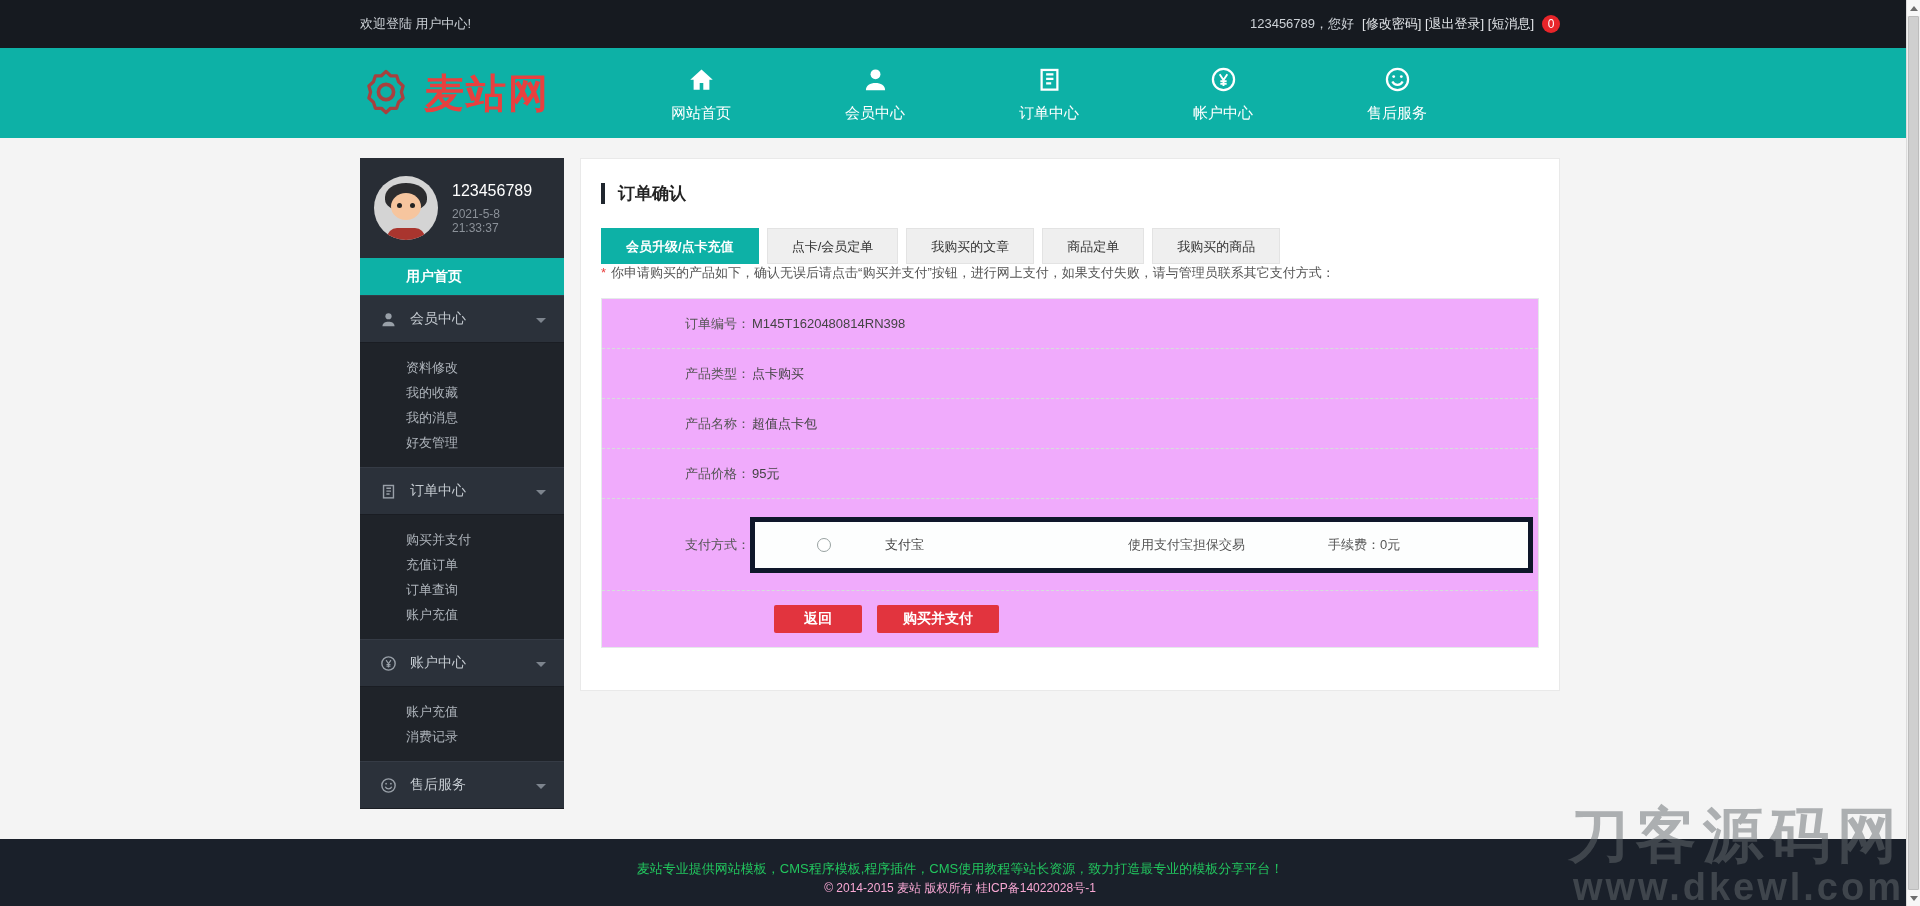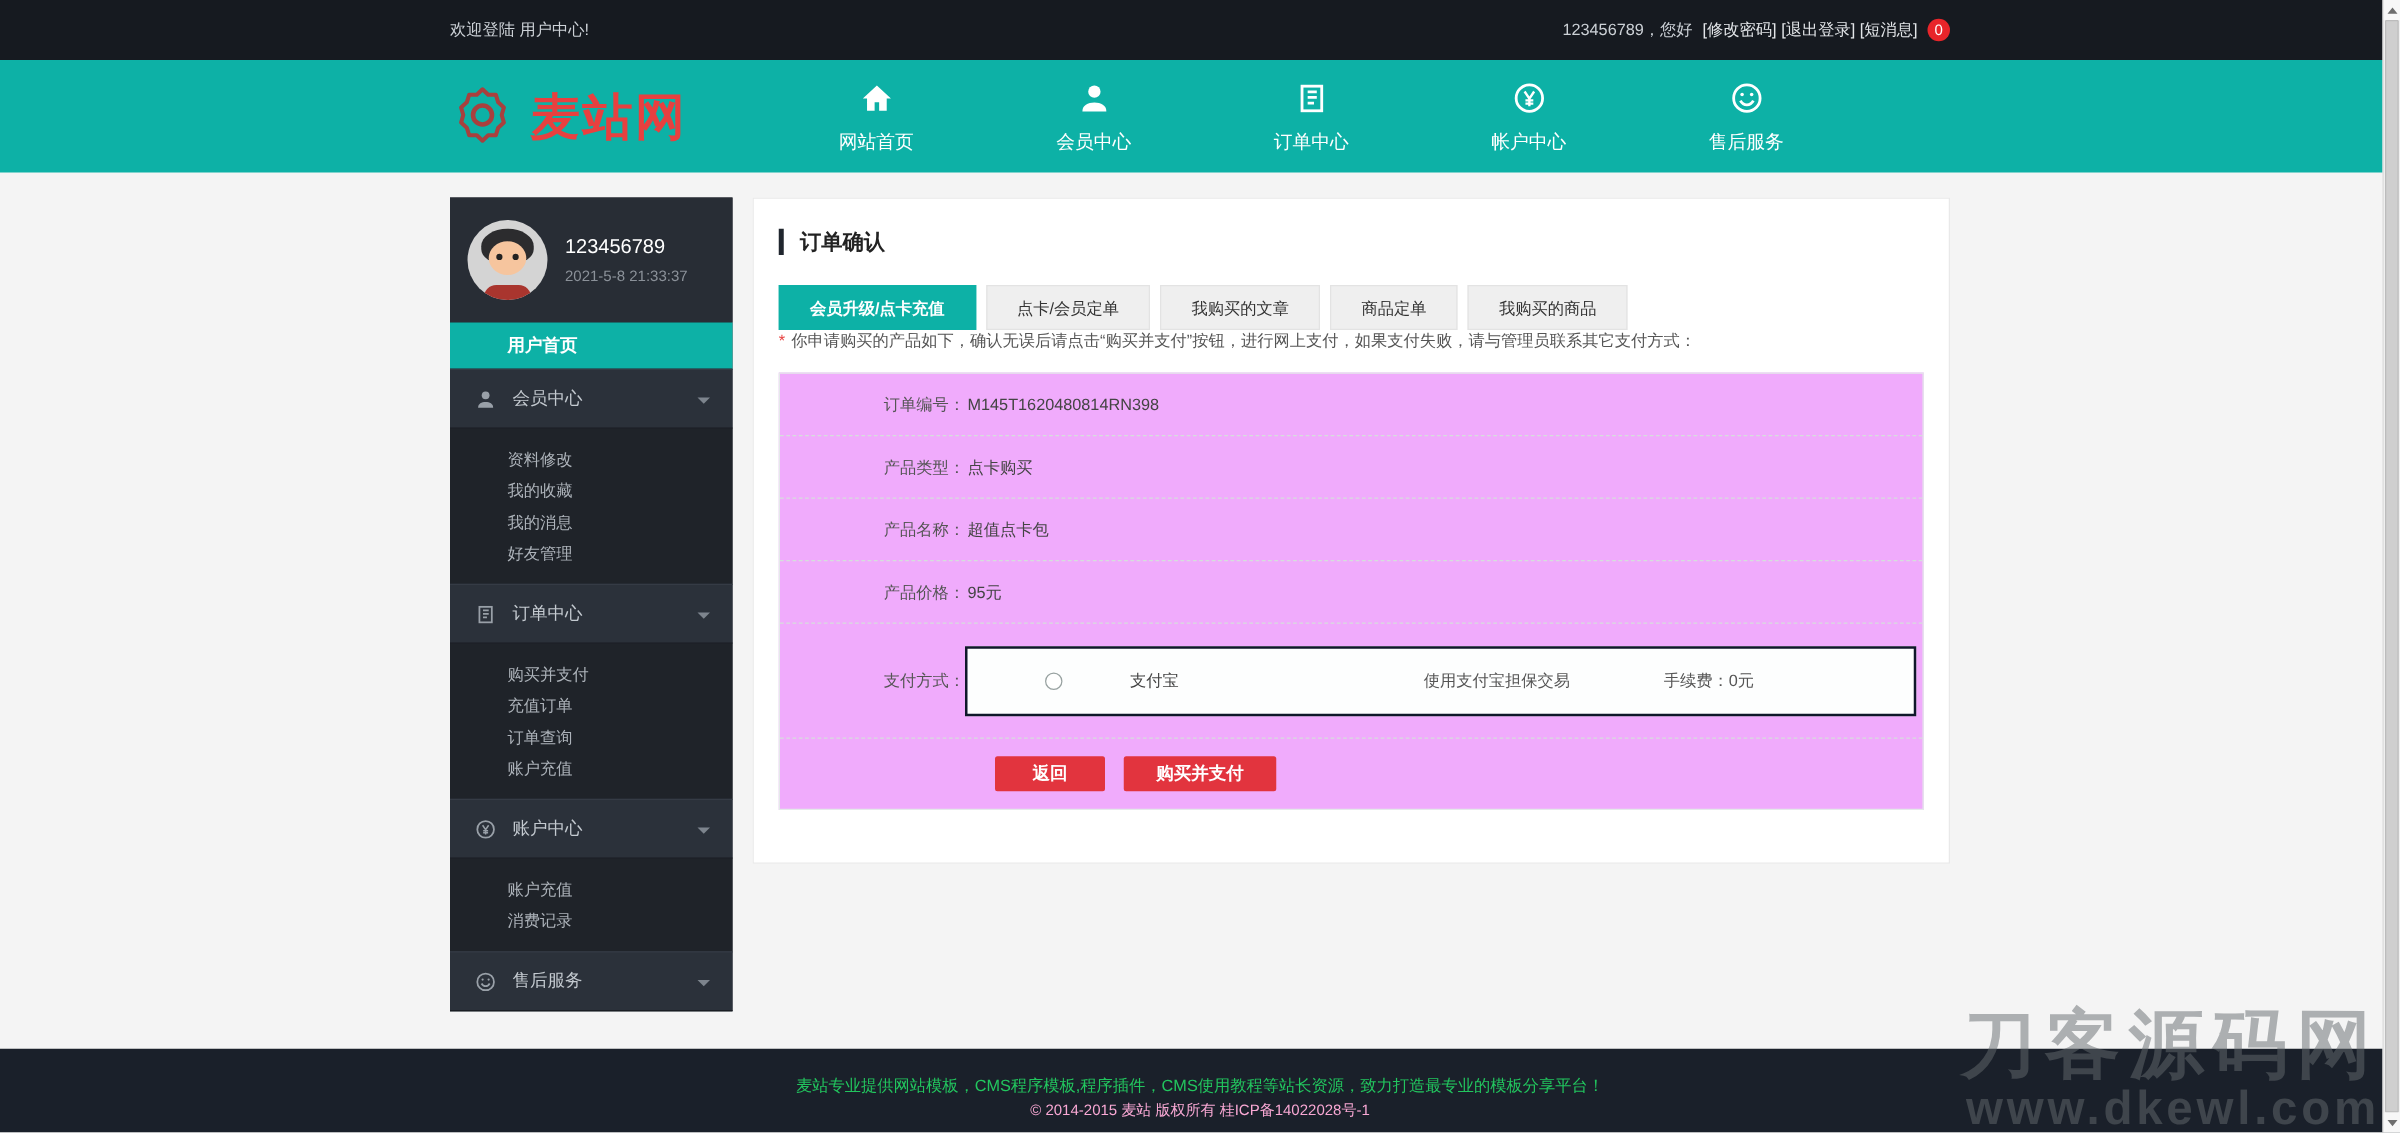--- a/index.html
+++ b/index.html
@@ -32,21 +32,21 @@
   .nav-item{width:130px;text-align:center;color:#fff;cursor:pointer;padding-top:2px;}
   .nav-icon{display:inline-flex;width:27px;height:27px;}
   .nav-icon svg{width:27px;height:27px;}
   .nav-label{font-size:15px;margin-top:7px;}
 
   
   .main{height:701px;}
   .main .container{padding-top:20px;display:flex;align-items:flex-start;gap:16px;}
 
   
-  .sidebar{width:226px;background:#23272e;flex:none;}
+  .sidebar{width:204px;background:#23272e;flex:none;border-radius:13px;}
   .avatar-block{background:#282d35;padding:18px 14px;display:flex;align-items:center;gap:14px;}
   .avatar{width:64px;height:64px;border-radius:50%;background:#d4d4d4;position:relative;overflow:hidden;flex:none;}
   .avatar .hair{position:absolute;top:7px;left:11px;width:42px;height:28px;background:#2c2c2e;border-radius:50% 50% 42% 42%;}
   .avatar .face{position:absolute;top:17px;left:17px;width:30px;height:27px;background:#f6c59e;border-radius:50%;}
   .avatar .eye{position:absolute;top:27px;width:5px;height:5px;background:#222;border-radius:50%;}
   .avatar .eye.l{left:23px;} .avatar .eye.r{left:36px;}
   .avatar .body{position:absolute;bottom:-6px;left:13px;width:38px;height:18px;background:#a9352e;border-radius:10px 10px 0 0;}
   .side-user-name{color:#fff;font-size:16px;}
   .side-user-time{color:#8b9199;font-size:12px;margin-top:7px;}
   .side-home{height:37px;background:var(--accent);color:#fff;font-size:14px;font-weight:bold;
@@ -69,21 +69,21 @@
   .tab{height:36px;line-height:36px;padding:0 24px;background:#efefef;border:1px solid #e3e3e3;
     font-size:13px;color:#333;cursor:pointer;}
   .tab.active{background:var(--accent);border-color:var(--accent);color:#fff;font-weight:bold;}
   .note{font-size:13px;color:#555;margin-bottom:16px;}
   .note-mark{color:#e8403f;margin-right:5px;}
   .order-table{background:#f0abfc;border:1px solid #e4eae9;}
   .row{height:50px;display:flex;align-items:center;border-bottom:1px dashed #d6dddc;font-size:13px;}
   .row .lbl{width:148px;text-align:right;color:#555;flex:none;}
   .row .val{color:#444;margin-left:2px;}
   .row-payment{height:92px;display:flex;align-items:center;border-bottom:1px dashed #d6dddc;font-size:13px;}
-  .pay-box{flex:1;height:56px;margin-right:5px;background:#fdfefe;border:2px solid #0f172a;
+  .pay-box{flex:1;height:56px;margin-right:5px;background:#fdfefe;border:5px solid #0f172a;
     display:flex;align-items:center;}
   .radio{width:14px;height:14px;border:1px solid #98a2a1;border-radius:50%;background:#fff;
     margin-left:62px;flex:none;cursor:pointer;}
   .pay-name{margin-left:54px;width:160px;color:#444;}
   .pay-desc{flex:1;text-align:center;color:#555;}
   .pay-fee{width:200px;color:#555;}
   .btn-row{height:56px;display:flex;align-items:center;gap:15px;padding-left:172px;}
   .btn{height:28px;background:var(--btn-red);color:#fff;font-size:14px;font-weight:bold;
     border:none;border-radius:2px;cursor:pointer;font-family:inherit;}
   .btn-back{padding:0 30px;}

